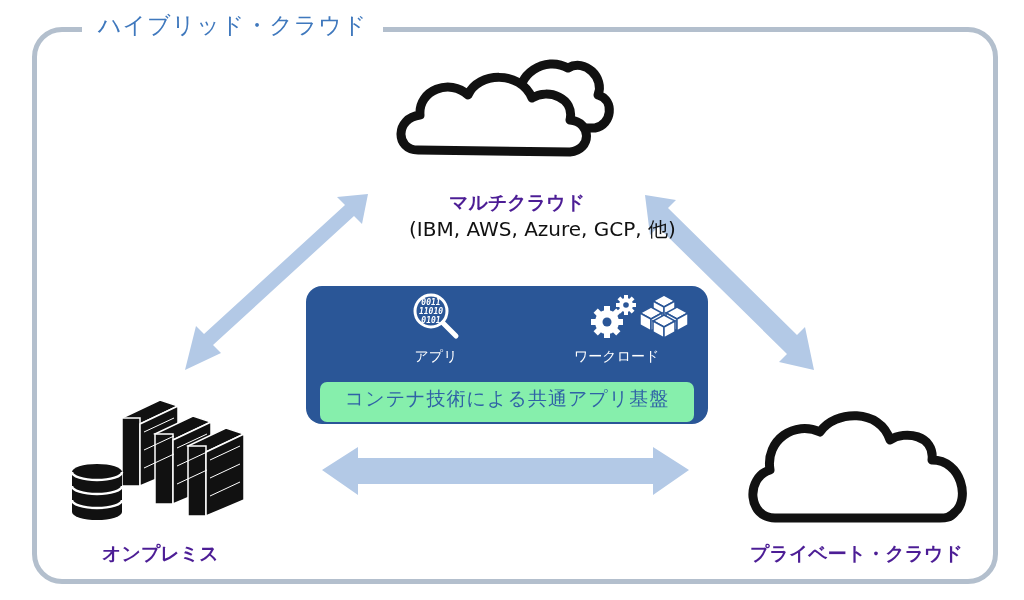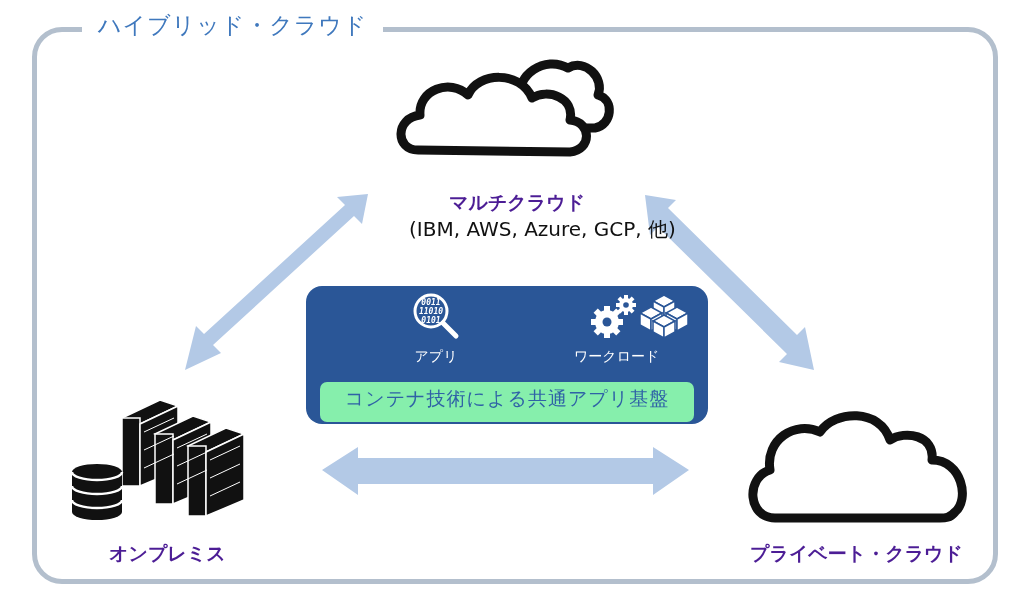--- a/index.html
+++ b/index.html
@@ -61,21 +61,21 @@
     <g stroke="#fff" stroke-width="2.5" fill="none">
       <path d="M72,472 A25,8 0 0 0 122,472"></path>
       <path d="M72,486 A25,8 0 0 0 122,486"></path>
       <path d="M72,500 A25,8 0 0 0 122,500"></path>
     </g>
   </g>
 </svg>
 
 <div class="label" style="left:449px;top:190px;">マルチクラウド</div>
 <div class="sub" style="left:409px;top:216px;">(IBM, AWS, Azure, GCP, 他)</div>
-<div class="label" style="left:109px;top:541px;">オンプレミス</div>
+<div class="label" style="left:102px;top:541px;">オンプレミス</div>
 <div class="label" style="left:750px;top:541px;text-align:center;">プライベート・クラウド</div>
 
 <div class="panel">
   <div class="panel-item" style="left:90px;">
     <div class="ico">
       <svg width="50" height="48" viewBox="0 0 50 48">
         <circle cx="20" cy="19" r="16" fill="none" stroke="#fff" stroke-width="3"></circle>
         <text x="20" y="13" font-size="8" fill="#fff" text-anchor="middle" font-family="DejaVu Sans Mono, monospace" font-weight="bold">0011</text>
         <text x="20" y="22" font-size="8" fill="#fff" text-anchor="middle" font-family="DejaVu Sans Mono, monospace" font-weight="bold">11010</text>
         <text x="20" y="31" font-size="8" fill="#fff" text-anchor="middle" font-family="DejaVu Sans Mono, monospace" font-weight="bold">0101</text>

